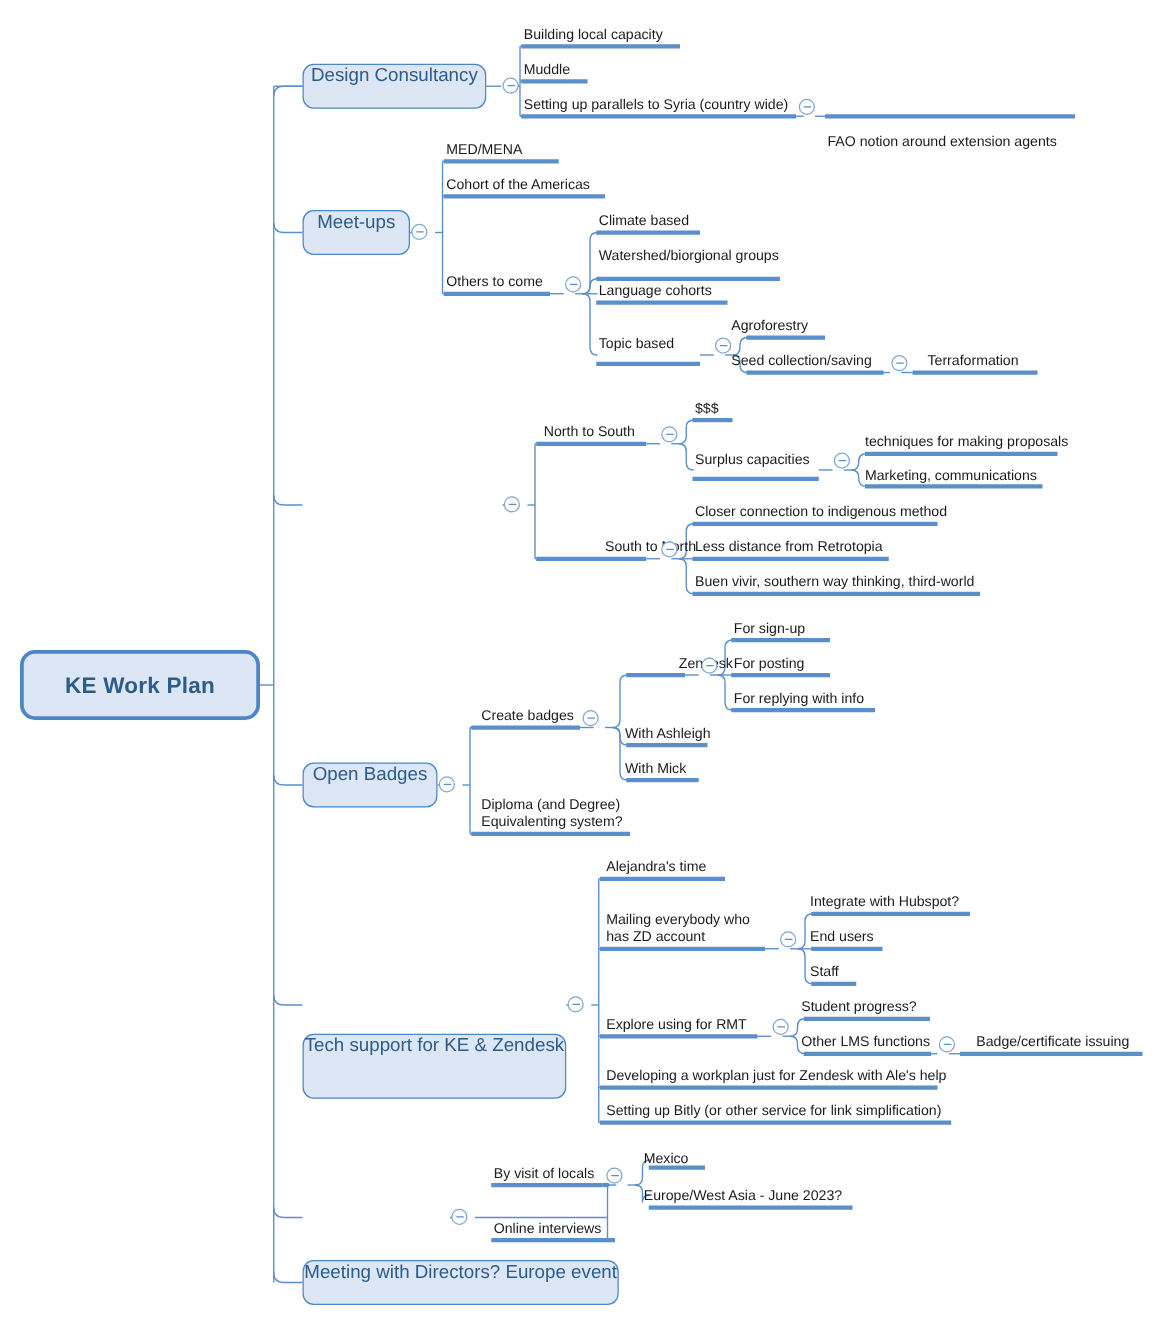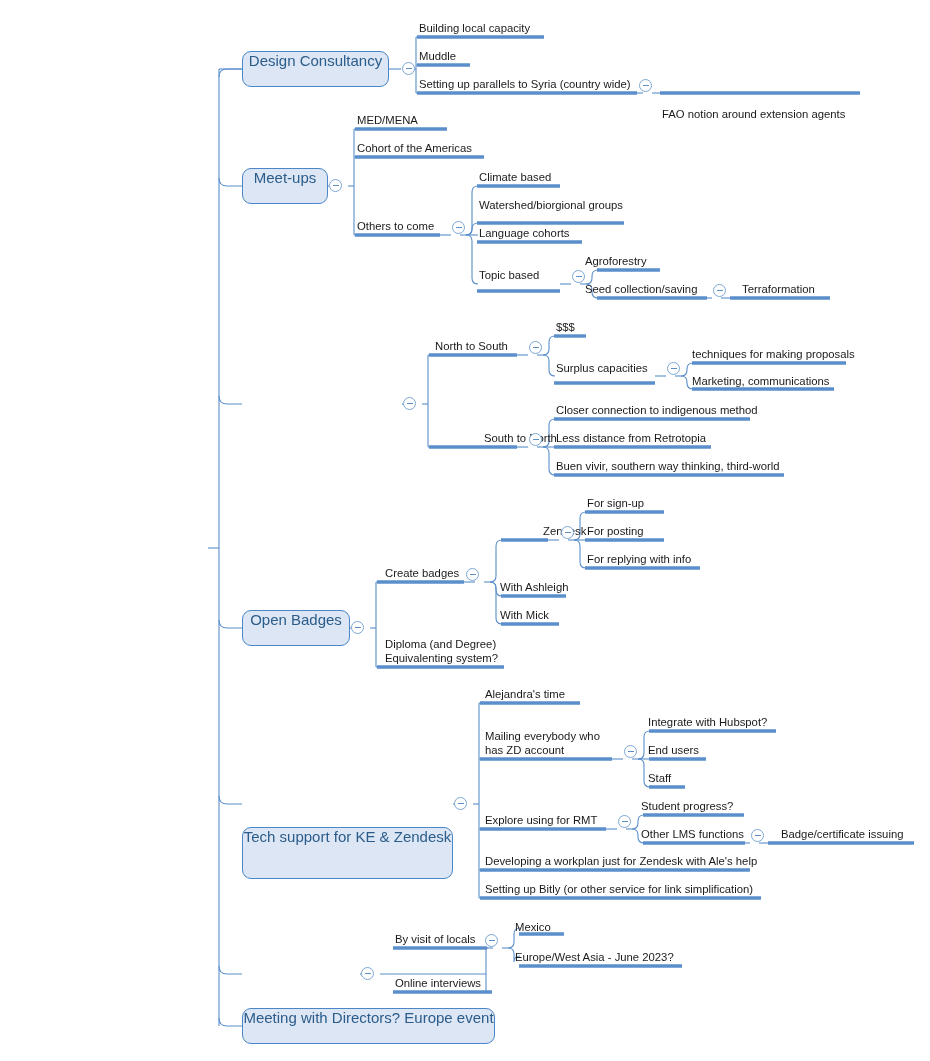--- a/index.html
+++ b/index.html
@@ -265,20 +265,23 @@
       <line x1="768" y1="843" x2="914" y2="843"></line>
 
       <line x1="487" y1="948" x2="482" y2="948"></line>
       <line x1="393" y1="948" x2="482" y2="948"></line>
       <line x1="393" y1="992" x2="492" y2="992"></line>
       <line x1="519" y1="934" x2="564" y2="934"></line>
       <line x1="519" y1="966" x2="682" y2="966"></line>
     </g>
   </svg>
 
+  <div class="root-node" style="left:16px; top:520px; width:192px; height:56px;">
+    <span>KE Work Plan</span>
+  </div>
 
   <div class="branch-node" style="left:242px; top:51px; width:147px; height:36px;">
     <span>Design Consultancy</span>
   </div>
   <div class="toggle" style="left:402px; top:62px;"></div>
 
   <div class="branch-node" style="left:242px; top:168px; width:86px; height:36px;">
     <span>Meet-ups</span>
   </div>
   <div class="toggle" style="left:329px; top:179px;"></div>

